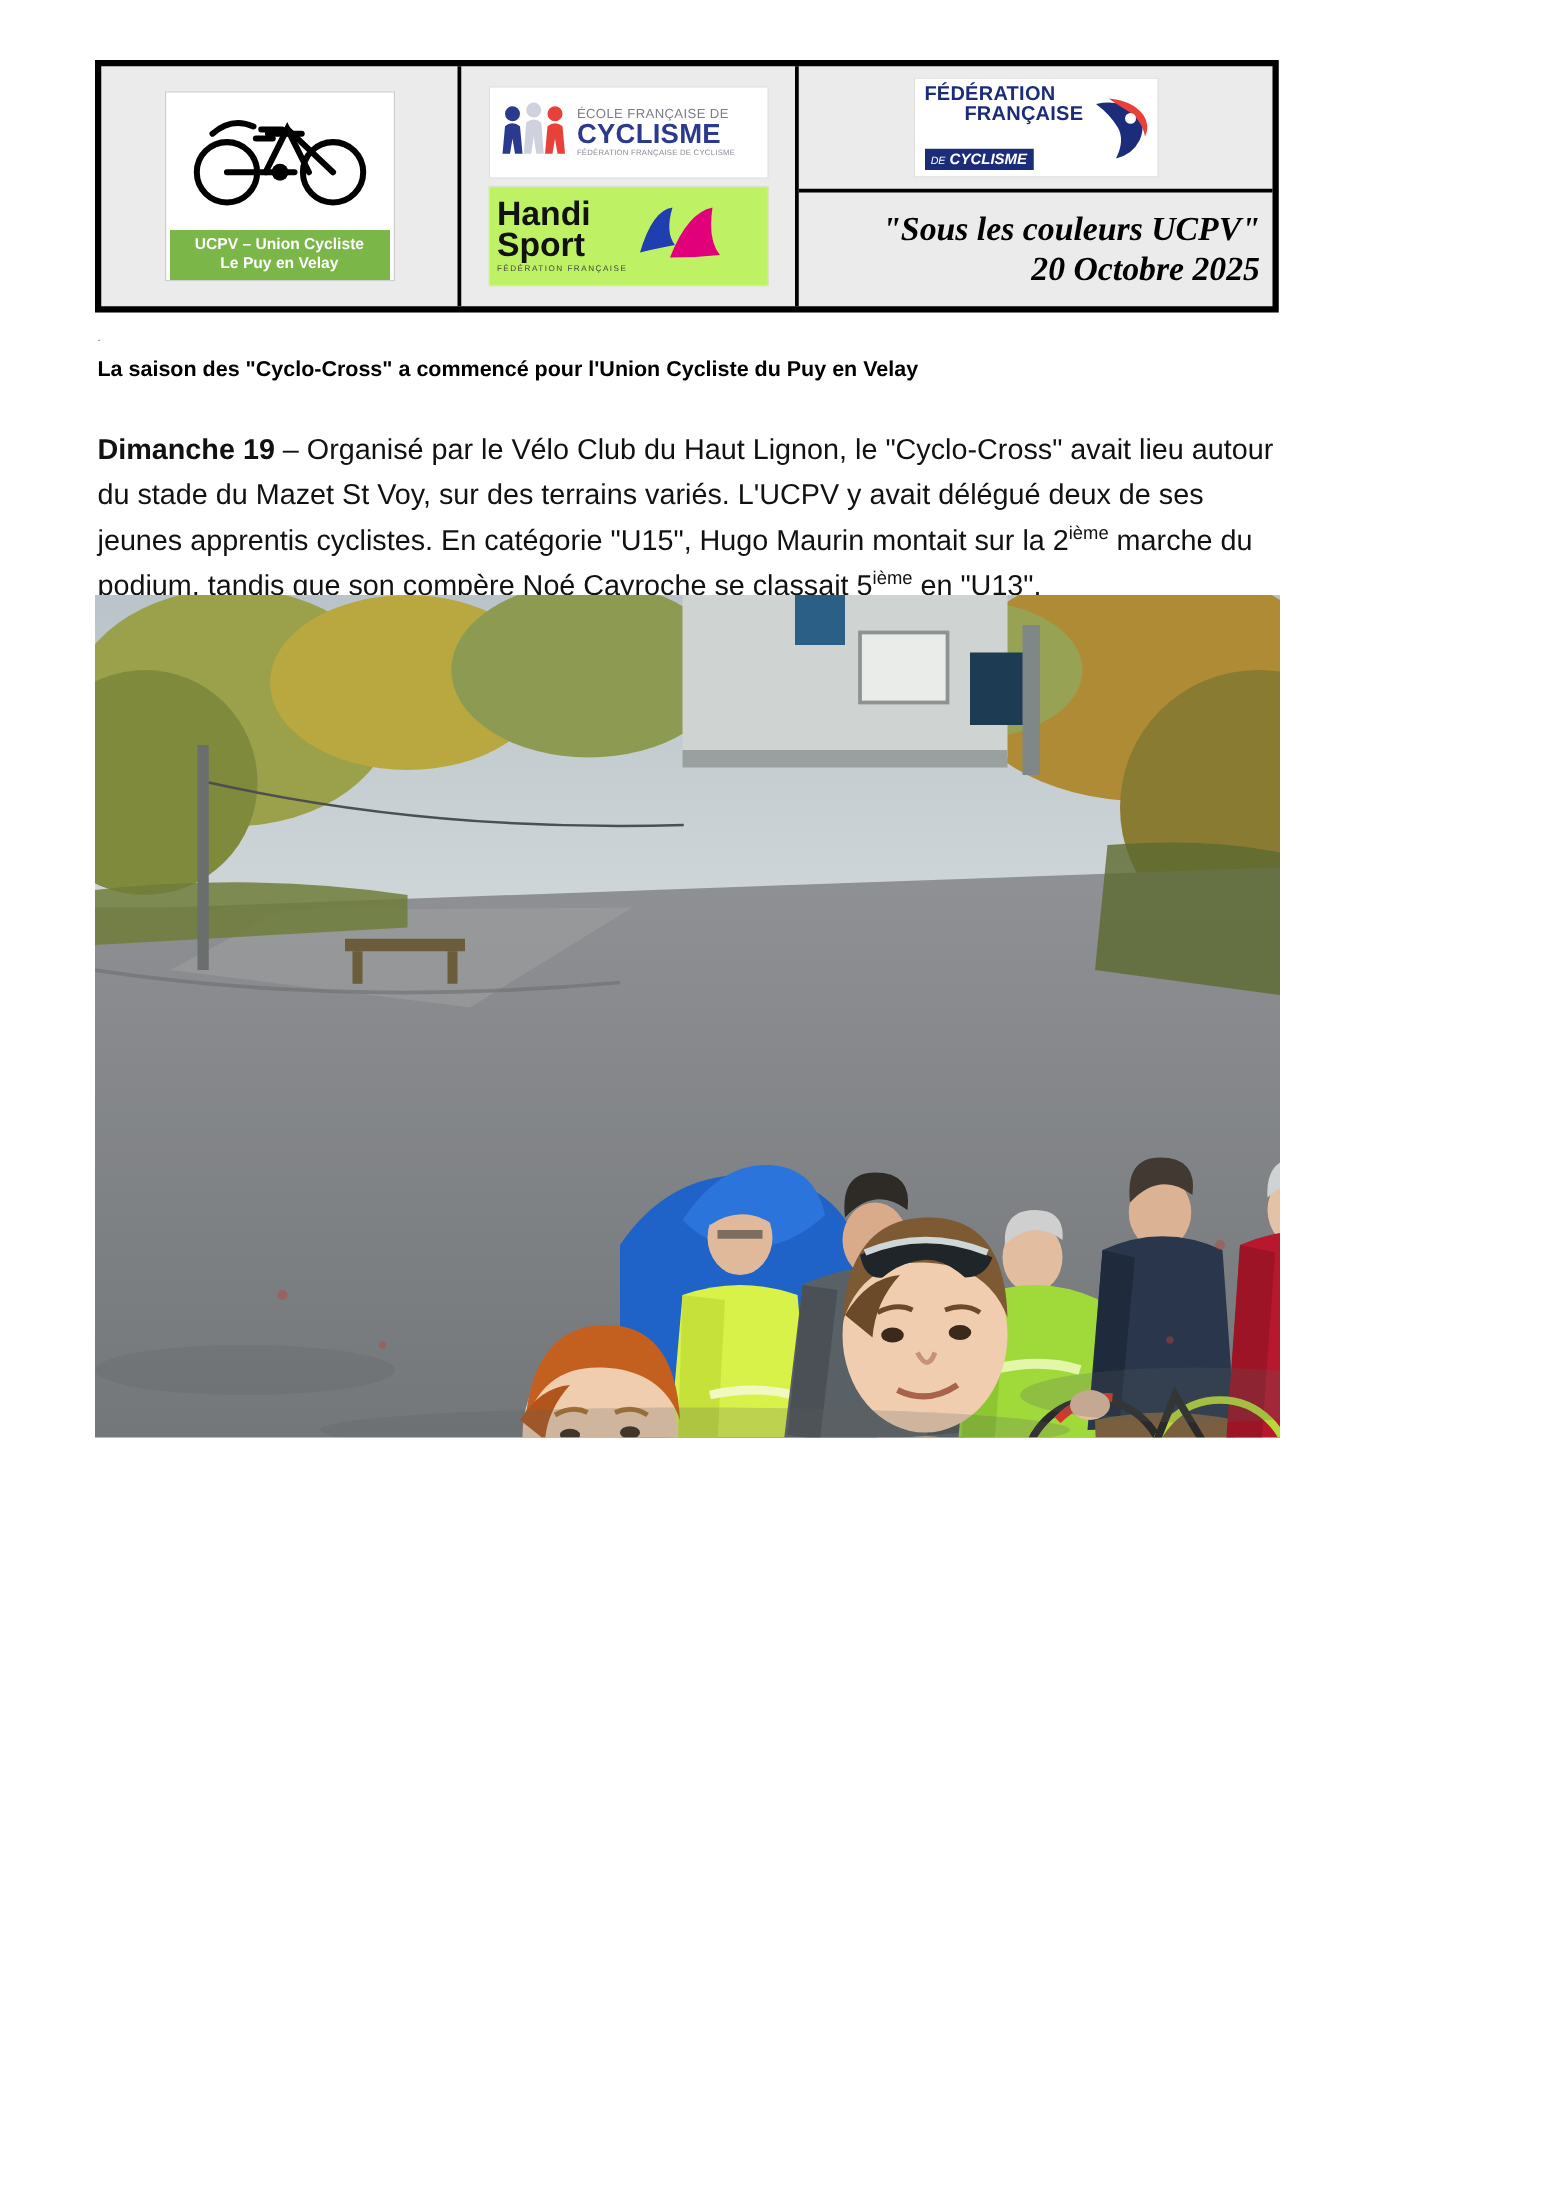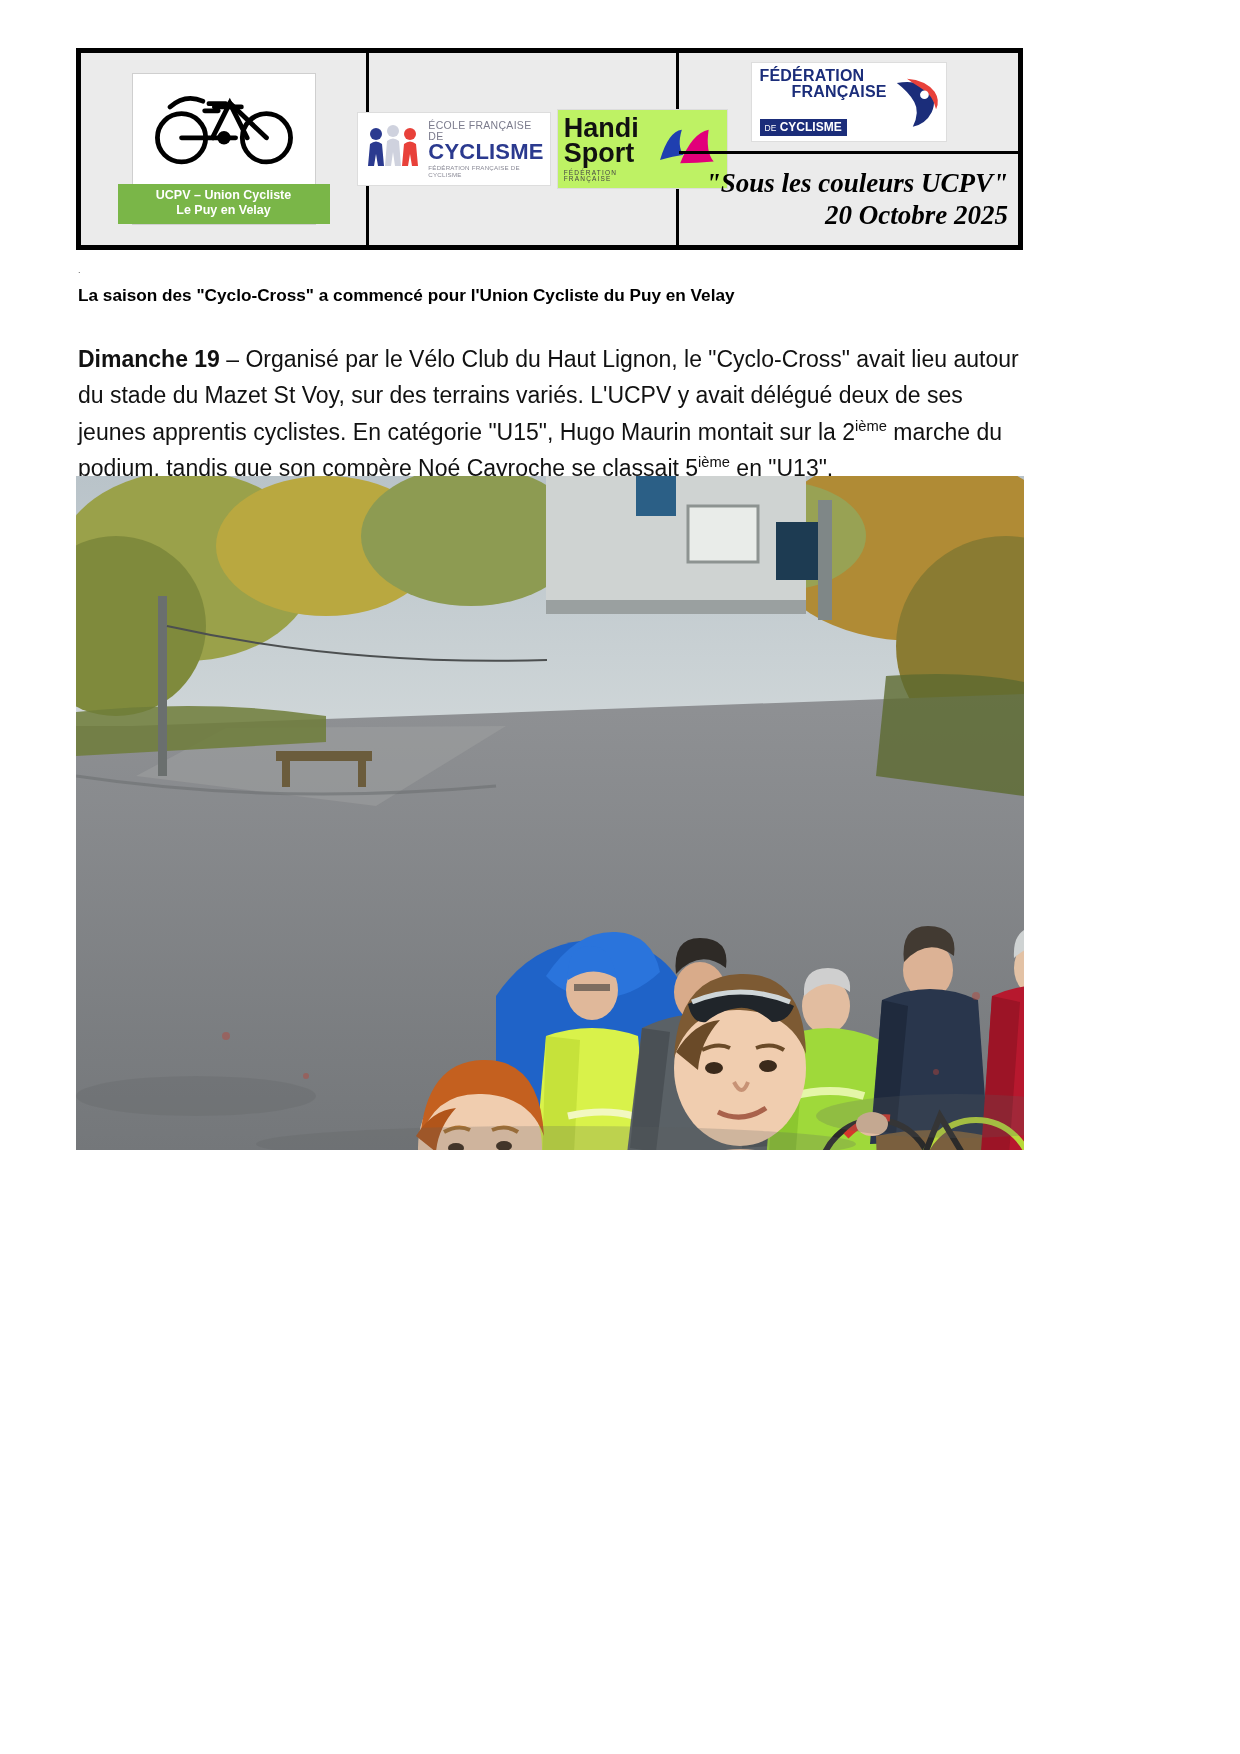--- a/index.html
+++ b/index.html
@@ -43,24 +43,24 @@
     width: 288px;
     border-right: 3px solid #000000;
     display: flex;
     align-items: center;
     justify-content: center;
   }
   .hdr-mid {
     width: 270px;
     border-right: 3px solid #000000;
     display: flex;
+    flex-direction: column;
     align-items: center;
     justify-content: center;
     gap: 6px;
-    margin-left: 40px;
   }
   .hdr-right {
     flex: 1;
     display: flex;
     flex-direction: column;
   }
   .hdr-right-top {
     height: 98px;
     border-bottom: 3px solid #000000;
     display: flex;
@@ -88,21 +88,21 @@
     justify-content: flex-start;
     box-sizing: border-box;
     padding-top: 4px;
   }
   .ucpv-bike {
     width: 160px;
     height: 92px;
     display: block;
   }
   .ucpv-band {
-    width: 212px;
+    width: 176px;
     background: #7ab648;
     color: #ffffff;
     font-size: 12.5px;
     font-weight: bold;
     line-height: 1.25;
     text-align: center;
     padding: 4px 2px 5px 2px;
     margin-top: 17px;
     box-sizing: border-box;
   }
@@ -160,20 +160,21 @@
   .ffc-t2 { font-size: 16px; font-weight: bold; color: #1b2d7a; letter-spacing: .2px; padding-left: 32px; }
   .ffc-badge {
     margin-top: 19px;
     background: #1b2d7a;
     color: #ffffff;
     font-size: 12px;
     font-weight: bold;
     padding: 2px 5px 3px 5px;
     display: inline-block;
     width: fit-content;
+    font-style: italic;
   }
   .ffc-badge .de { font-size: 8.5px; font-weight: normal; }
   .ffc-mark { width: 70px; height: 72px; }
 
   .hdr-title {
     font-family: "Liberation Serif", serif;
     font-style: italic;
     font-weight: bold;
     font-size: 27px;
     line-height: 1.18;

